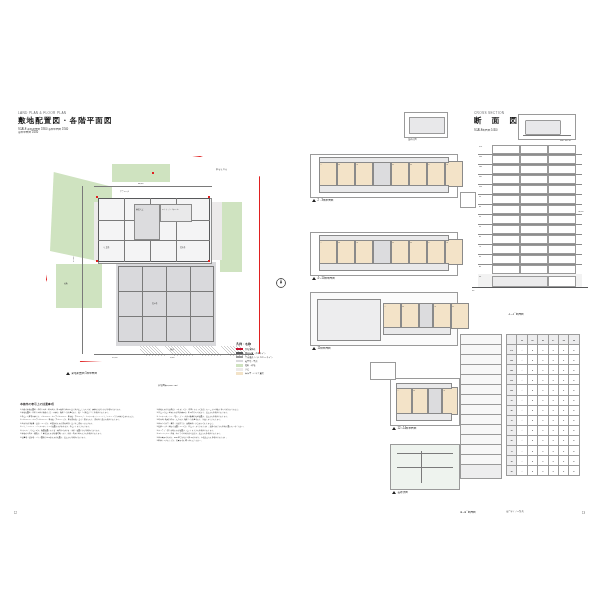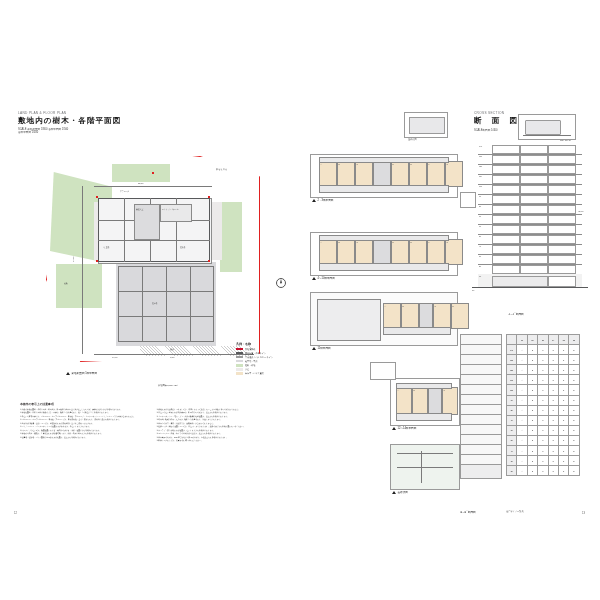--- a/index.html
+++ b/index.html
@@ -82,21 +82,21 @@
   .compass .c-o{position:absolute;inset:0;border:0.4px solid #555;border-radius:50%;}
   .compass .c-n{position:absolute;left:50%;top:0.5px;transform:translateX(-50%);width:0;height:0;border-left:1.6px solid transparent;border-right:1.6px solid transparent;border-bottom:4px solid #444;}
 </style>
 </head>
 <body>
 
 <div id="page">
   <div class="sheet">
 
     <div class="title-en">LAND PLAN &amp; FLOOR PLAN</div>
-    <div class="title-jp">敷地内の樹木・各階平面図</div>
+    <div class="title-jp">敷地配置図・各階平面図</div>
     <div class="title-sub">
       <div>SCALE 敷地配置図 1/800 各階平面図 1/500</div>
       <div>各階平面図 1/500</div>
     </div>
 
     <div class="title2-en">CROSS SECTION</div>
     <div class="title2-jp">断 面 図</div>
     <div class="title2-sub">SCALE断面図 1/400</div>
 
     <div class="box" style="left:510px;top:98px;width:56px;height:24px;">

